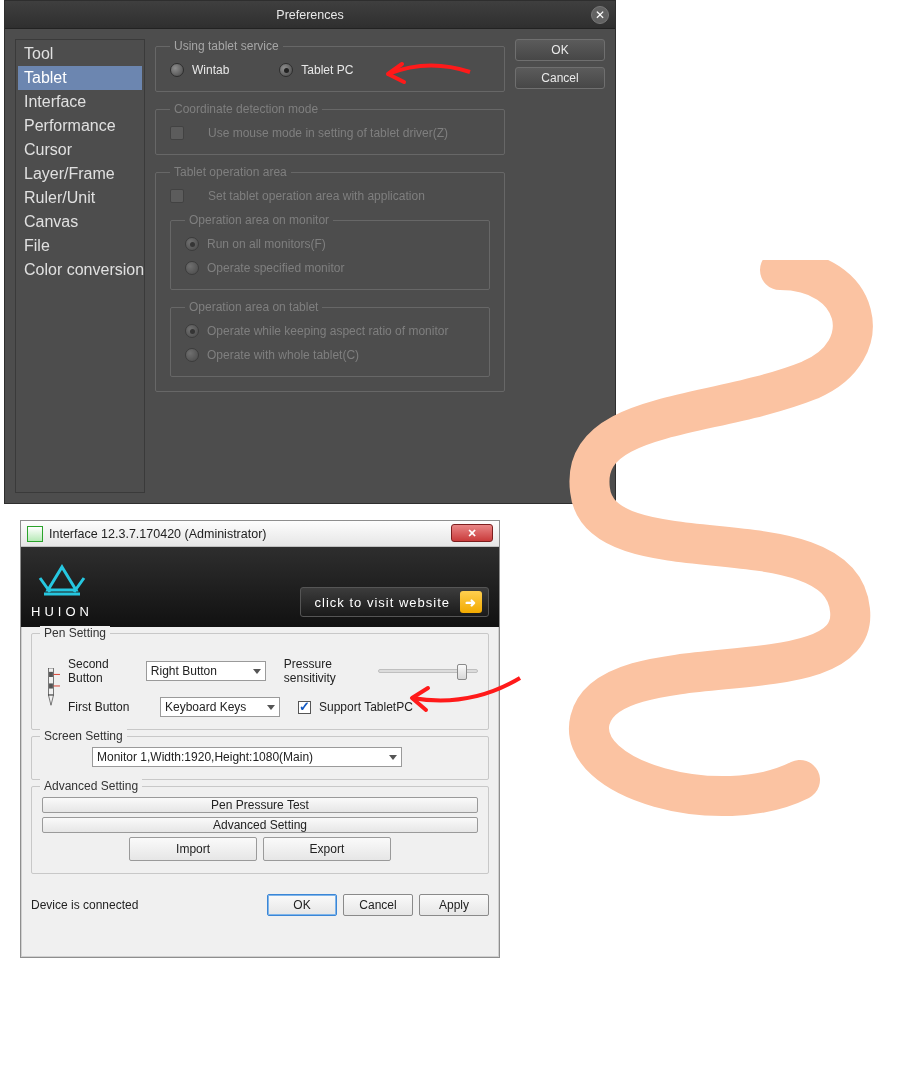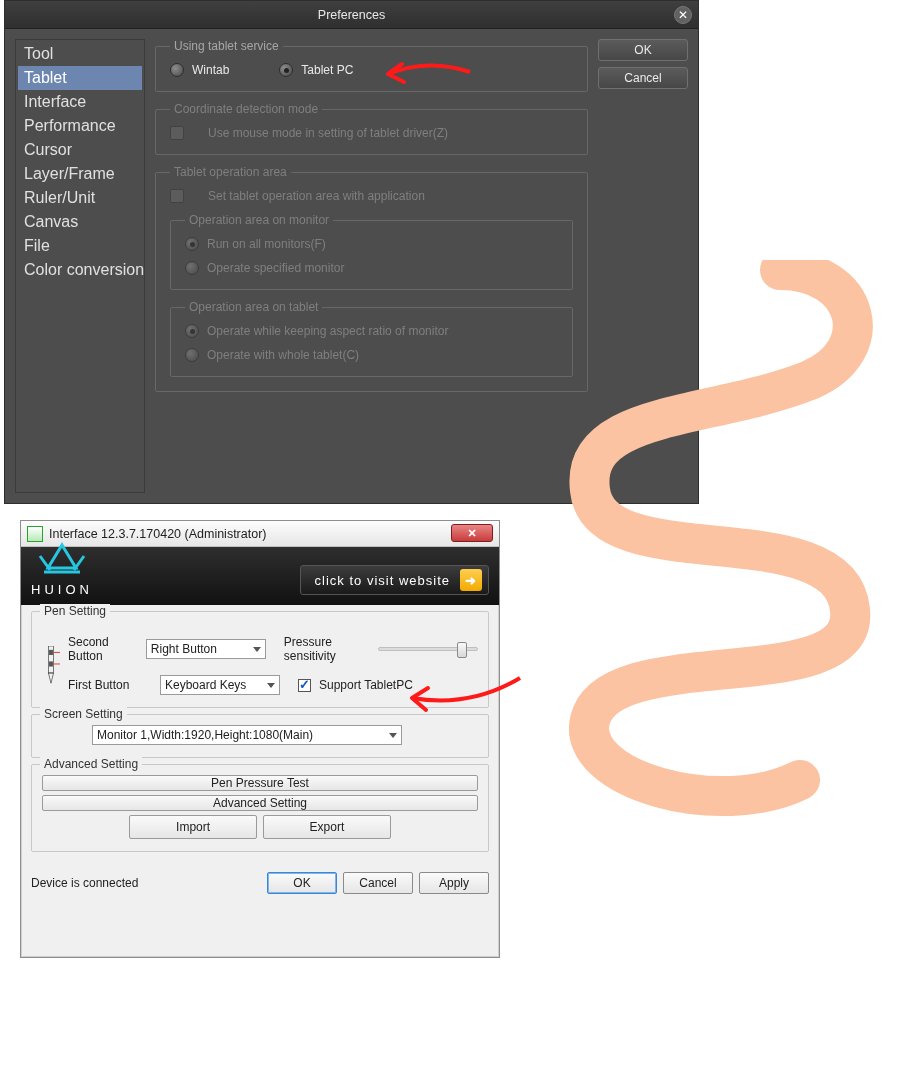--- a/index.html
+++ b/index.html
@@ -1,20 +1,20 @@
 <!DOCTYPE html>
 <html><head>
 <meta charset="utf-8">
 <style>
   * { box-sizing: border-box; font-family: Tahoma, "Segoe UI", sans-serif; }
   body { margin:0; width:897px; height:1080px; background:#fff; position:relative; overflow:hidden; }
 
   
   .prefs {
-    position:absolute; left:4px; top:0; width:695px; height:504px;
+    position:absolute; left:4px; top:0; width:612px; height:504px;
     background:#4d4d4d; border:1px solid #2e2e2e;
   }
   .prefs-titlebar {
     height:28px; background:linear-gradient(#3f3f3f,#2f2f2f);
     display:flex; align-items:center; justify-content:center;
     border-bottom:1px solid #222;
     position:relative;
   }
   .prefs-titlebar .title { color:#e8e8e8; font-size:12.5px; }
   .prefs-close {
@@ -98,21 +98,21 @@
     background:linear-gradient(#fff,#b7eab7);
   }
   .huion-title{ font-size:12.5px; color:#222; }
   .huion-close-btn{
     position:absolute; right:6px; top:3px; width:42px; height:18px;
     background:linear-gradient(#e98686,#c93b3b); border:1px solid #7d1e1e;
     border-radius:3px; display:flex; align-items:center; justify-content:center;
     color:#fff; font-weight:bold; font-size:11px; cursor:pointer;
   }
   .huion-banner{
-    height:58px; background:linear-gradient(#2e2e2e,#111);
+    height:80px; background:linear-gradient(#2e2e2e,#111);
     display:flex; align-items:flex-end; padding:8px 10px; gap:12px; position:relative;
   }
   .brand { display:flex; flex-direction:column; align-items:center; color:#fff; font-size:13px; letter-spacing:4px; }
   .crown { width:60px; height:40px; }
   .visit-btn{
     margin-left:auto; display:flex; align-items:center; gap:10px;
     background:linear-gradient(#3c3c3c,#1a1a1a); border:1px solid #555;
     height:30px; padding:0 6px 0 14px; border-radius:3px; cursor:pointer;
     margin-bottom:2px;
   }

